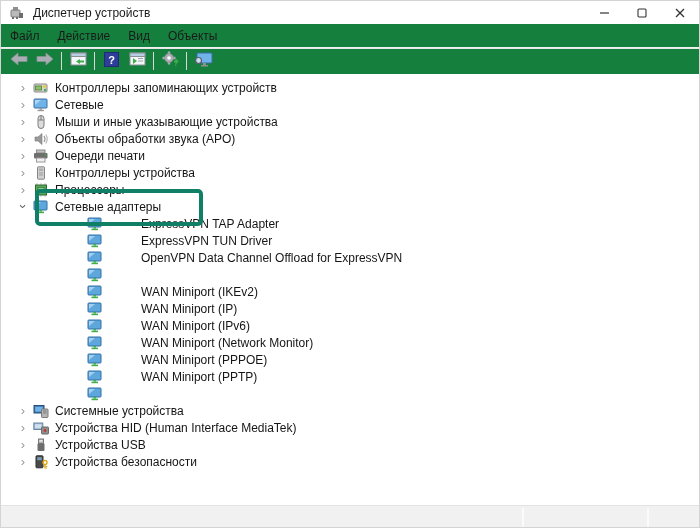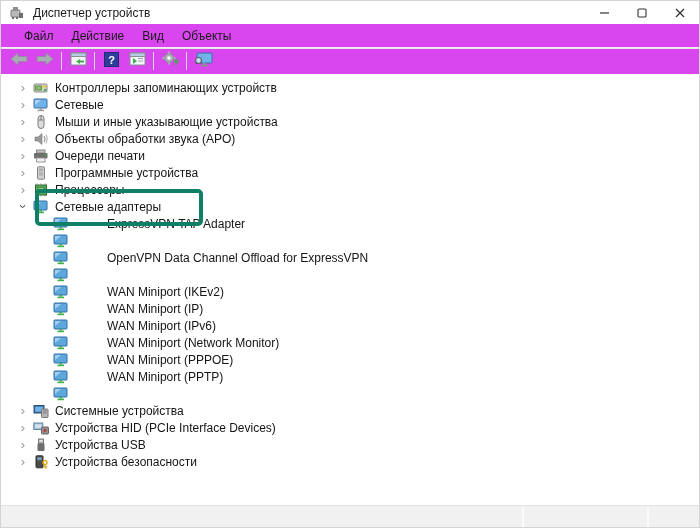--- a/index.html
+++ b/index.html
@@ -1,41 +1,41 @@
 <!DOCTYPE html>
 <html><head>
 <meta charset="utf-8">
 <style>
   html,body{margin:0;padding:0;background:#fff;}
   #window{
     position:relative;width:700px;height:528px;overflow:hidden;
     font-family:"Liberation Sans","DejaVu Sans",sans-serif;
-    background:#d946ef;border:1px solid #d4d4d4;box-sizing:border-box;
+    background:#15803d;border:1px solid #d4d4d4;box-sizing:border-box;
     color:#1a1a1a;
   }
   
   .titlebar{height:23px;display:flex;align-items:center;padding-left:9px;background:#fff;}
   .titlebar .app-icon{width:14px;height:14px;margin-right:9px;flex:0 0 auto;}
   .titlebar .title{font-size:12px;color:#1a1a1a;}
   .win-controls{margin-left:auto;display:flex;height:100%;}
   .win-btn{width:38px;height:100%;display:flex;align-items:center;justify-content:center;
     font-size:12px;color:#333;cursor:default;}
   .win-btn svg{display:block}
   
-  .menubar{height:23px;display:flex;align-items:center;padding-left:14px;border-bottom:1px solid #f0f0f0;}
+  .menubar{height:23px;display:flex;align-items:center;padding-left:0;border-bottom:1px solid #f0f0f0;}
   .menu-item{font-size:12px;padding:3px 9px;color:#1a1a1a;}
   
   .toolbar{height:26px;display:flex;align-items:center;padding-left:5px;border-bottom:1px solid #949494;box-shadow:0 1px 0 #e8e8e8 inset;}
   .tb-btn{width:26px;height:22px;display:flex;align-items:center;justify-content:center;}
   .tb-sep{width:1px;height:18px;background:#d9d9d9;margin:0 3px;}
   
   .tree{position:absolute;left:0;top:73px;right:0;bottom:21px;background:#fff;overflow:hidden;padding-top:5px;}
   .tree-row{height:17px;display:flex;align-items:center;font-size:12px;white-space:nowrap;}
   .tree-row.lvl0{padding-left:12px;}
-  .tree-row.lvl1{gap:32px;}
+  .tree-row.lvl1{padding-left:34px;gap:32px;}
   .chev{width:20px;flex:0 0 auto;display:flex;align-items:center;justify-content:center;
     font-size:13px;color:#9a9a9a;line-height:1;}
   .chev.expanded{transform:rotate(90deg);color:#5a5a5a;}
   .tree-icon{width:16px;height:14px;flex:0 0 auto;margin-right:6px;display:flex;align-items:center;justify-content:center;}
   .tree-label{color:#151515;}
   
   .annotation-box{position:absolute;left:34px;top:188px;width:160px;height:29px;
     border:4px solid #0f7f66;border-radius:5px;background:transparent;pointer-events:none;z-index:5;}
   
   .footer{position:absolute;left:0;right:0;bottom:0;height:21px;background:#f1f1f1;border-top:1px solid #e3e3e3;}
@@ -208,21 +208,21 @@
       <div class="tree-row lvl0">
         <span class="chev">›</span>
         <span class="tree-icon">
           <svg width="16" height="14" viewBox="0 0 16 14">
             <rect x="4.5" y="0.8" width="7" height="12.4" rx="0.8" fill="#d0d0d0" stroke="#858585"></rect>
             <rect x="6" y="2.5" width="4" height="2.5" fill="#aeaeae"></rect>
             <line x1="6" y1="7" x2="10" y2="7" stroke="#9a9a9a"></line>
             <line x1="6" y1="9" x2="10" y2="9" stroke="#9a9a9a"></line>
           </svg>
         </span>
-        <span class="tree-label">Программные устройства</span>
+        <span class="tree-label">Контроллеры устройства</span>
       </div>
       <div class="tree-row lvl0">
         <span class="chev">›</span>
         <span class="tree-icon">
           <svg width="16" height="14" viewBox="0 0 16 14">
             <rect x="2.5" y="2" width="11" height="10" fill="#57a65a" stroke="#2e6b31"></rect>
             <rect x="5" y="4.5" width="6" height="5" fill="#8fd08f" stroke="#2e6b31" stroke-width="0.6"></rect>
             <line x1="4" y1="0.5" x2="4" y2="2" stroke="#8a8a8a"></line>
             <line x1="8" y1="0.5" x2="8" y2="2" stroke="#8a8a8a"></line>
             <line x1="12" y1="0.5" x2="12" y2="2" stroke="#8a8a8a"></line>
@@ -260,20 +260,21 @@
       <div class="tree-row lvl1">
         <span class="chev"></span>
         <span class="tree-icon">
           <svg width="16" height="14" viewBox="0 0 16 14">
             <rect x="1" y="1" width="13" height="9" rx="0.8" fill="#5ea7dd" stroke="#2f6fa7"></rect>
             <polygon points="2,2 8,2 2,7" fill="rgba(255,255,255,0.45)"></polygon>
             <rect x="6.5" y="10" width="2.5" height="1.6" fill="#3fae49"></rect>
             <rect x="4.5" y="11.6" width="6.5" height="1.6" fill="#3fae49"></rect>
           </svg>
         </span>
+        <span class="tree-label">ExpressVPN TUN Driver</span>
       </div>
       <div class="tree-row lvl1">
         <span class="chev"></span>
         <span class="tree-icon">
           <svg width="16" height="14" viewBox="0 0 16 14">
             <rect x="1" y="1" width="13" height="9" rx="0.8" fill="#5ea7dd" stroke="#2f6fa7"></rect>
             <polygon points="2,2 8,2 2,7" fill="rgba(255,255,255,0.45)"></polygon>
             <rect x="6.5" y="10" width="2.5" height="1.6" fill="#3fae49"></rect>
             <rect x="4.5" y="11.6" width="6.5" height="1.6" fill="#3fae49"></rect>
           </svg>
@@ -390,21 +391,21 @@
       <div class="tree-row lvl0">
         <span class="chev">›</span>
         <span class="tree-icon">
           <svg width="16" height="14" viewBox="0 0 16 14">
             <rect x="0.8" y="2" width="9" height="6.5" fill="#9db8d2" stroke="#6b86a0"></rect>
             <rect x="2" y="3.2" width="6.6" height="4" fill="#cfe0ef"></rect>
             <rect x="8.5" y="6" width="7" height="7" rx="0.8" fill="#8f8f8f" stroke="#6b6b6b"></rect>
             <circle cx="12" cy="9.5" r="1.4" fill="#c0392b"></circle>
           </svg>
         </span>
-        <span class="tree-label">Устройства HID (PCIe Interface Devices)</span>
+        <span class="tree-label">Устройства HID (Human Interface MediaTek)</span>
       </div>
       <div class="tree-row lvl0">
         <span class="chev">›</span>
         <span class="tree-icon">
           <svg width="16" height="14" viewBox="0 0 16 14">
             <rect x="5.5" y="1" width="5" height="4.5" fill="#b5b5b5" stroke="#7a7a7a"></rect>
             <rect x="6.6" y="2" width="1.1" height="1.6" fill="#ffffff"></rect>
             <rect x="8.3" y="2" width="1.1" height="1.6" fill="#ffffff"></rect>
             <rect x="4.5" y="5.5" width="7" height="7.5" rx="1" fill="#6e6e6e"></rect>
           </svg>

